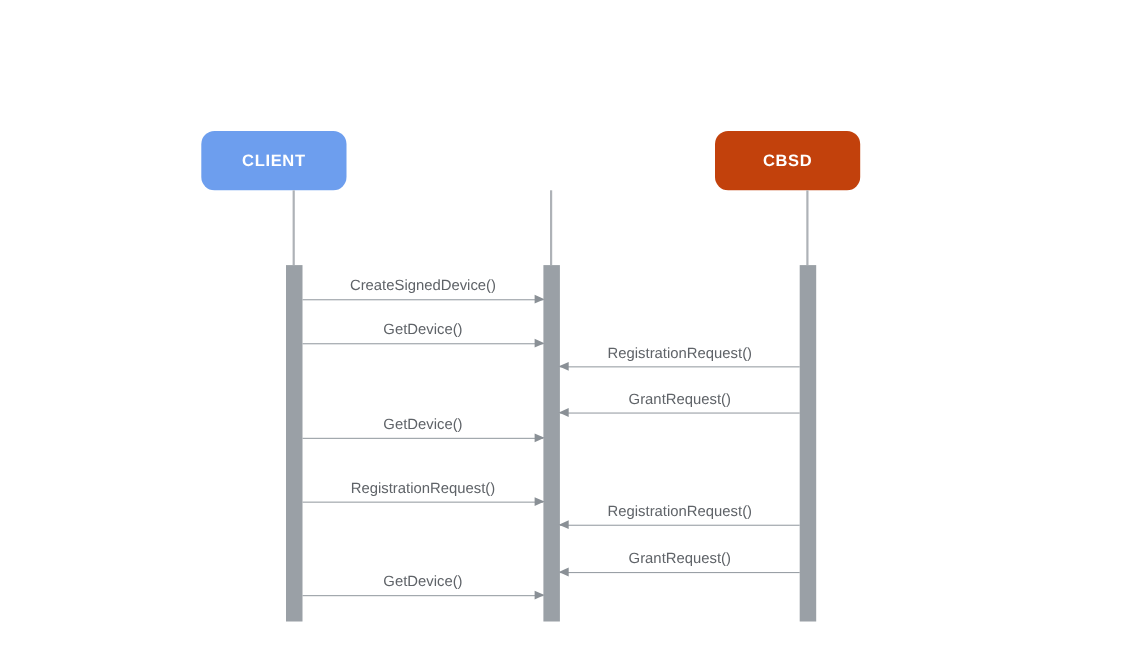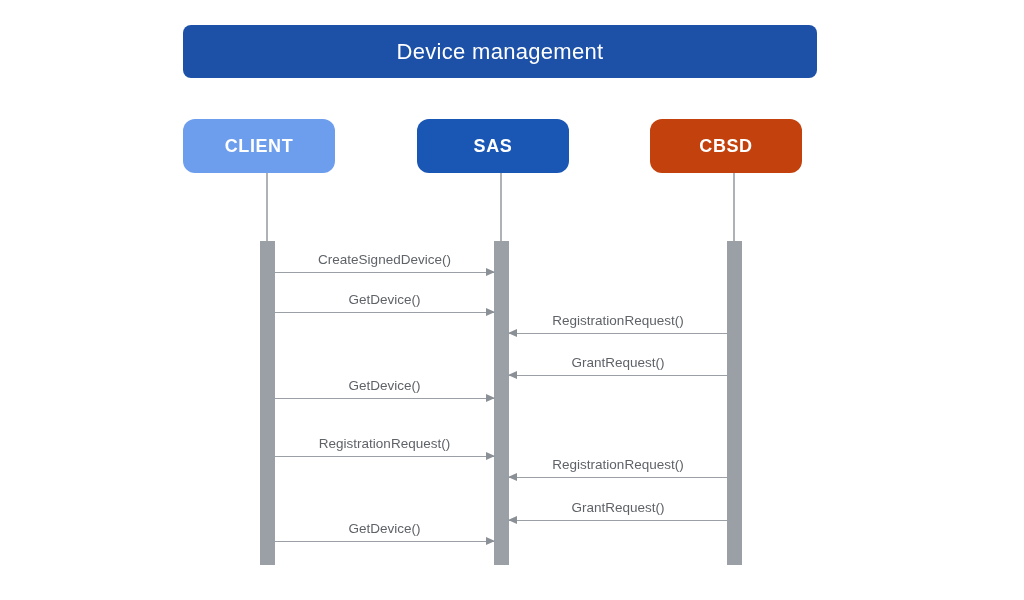--- a/index.html
+++ b/index.html
@@ -18,25 +18,25 @@
     border-radius: 8px;
     display: flex; align-items: center; justify-content: center;
     color: #ffffff;
     font-size: 22px;
     font-weight: 400;
     letter-spacing: 0.3px;
   }
   .actor-box {
     position: absolute;
     top: 119px;
-    width: 152px; height: 54px;
+    width: 132px; height: 54px;
     border-radius: 12px;
     display: flex; align-items: center; justify-content: center;
     color: #ffffff;
-    font-size: 18px;
+    font-size: 15px;
     font-weight: bold;
     letter-spacing: 0.6px;
   }
   .actor-client { left: 183px; }
   .actor-sas    { left: 417px; }
   .actor-cbsd   { left: 650px; }
 
   .lifeline {
     position: absolute;
     top: 173px;
@@ -93,24 +93,22 @@
   
   .span-c2s { left: 275px; width: 219px; }
   
   .span-b2s { left: 509px; width: 218px; }
 </style>
 </head>
 <body>
 
 <div class="canvas">
 
-  <div class="title-bar" style="background-color: rgb(29, 81, 168);">Device management</div>
 
   <div class="actor-box actor-client" style="background-color: rgb(109, 158, 238);">CLIENT</div>
-  <div class="actor-box actor-sas" style="background-color: rgb(26, 86, 180);">SAS</div>
   <div class="actor-box actor-cbsd" style="background-color: #c2410c;">CBSD</div>
 
   <div class="lifeline lifeline-client"></div>
   <div class="lifeline lifeline-sas"></div>
   <div class="lifeline lifeline-cbsd"></div>
 
   <div class="activation activation-client"></div>
   <div class="activation activation-sas"></div>
   <div class="activation activation-cbsd"></div>
 

